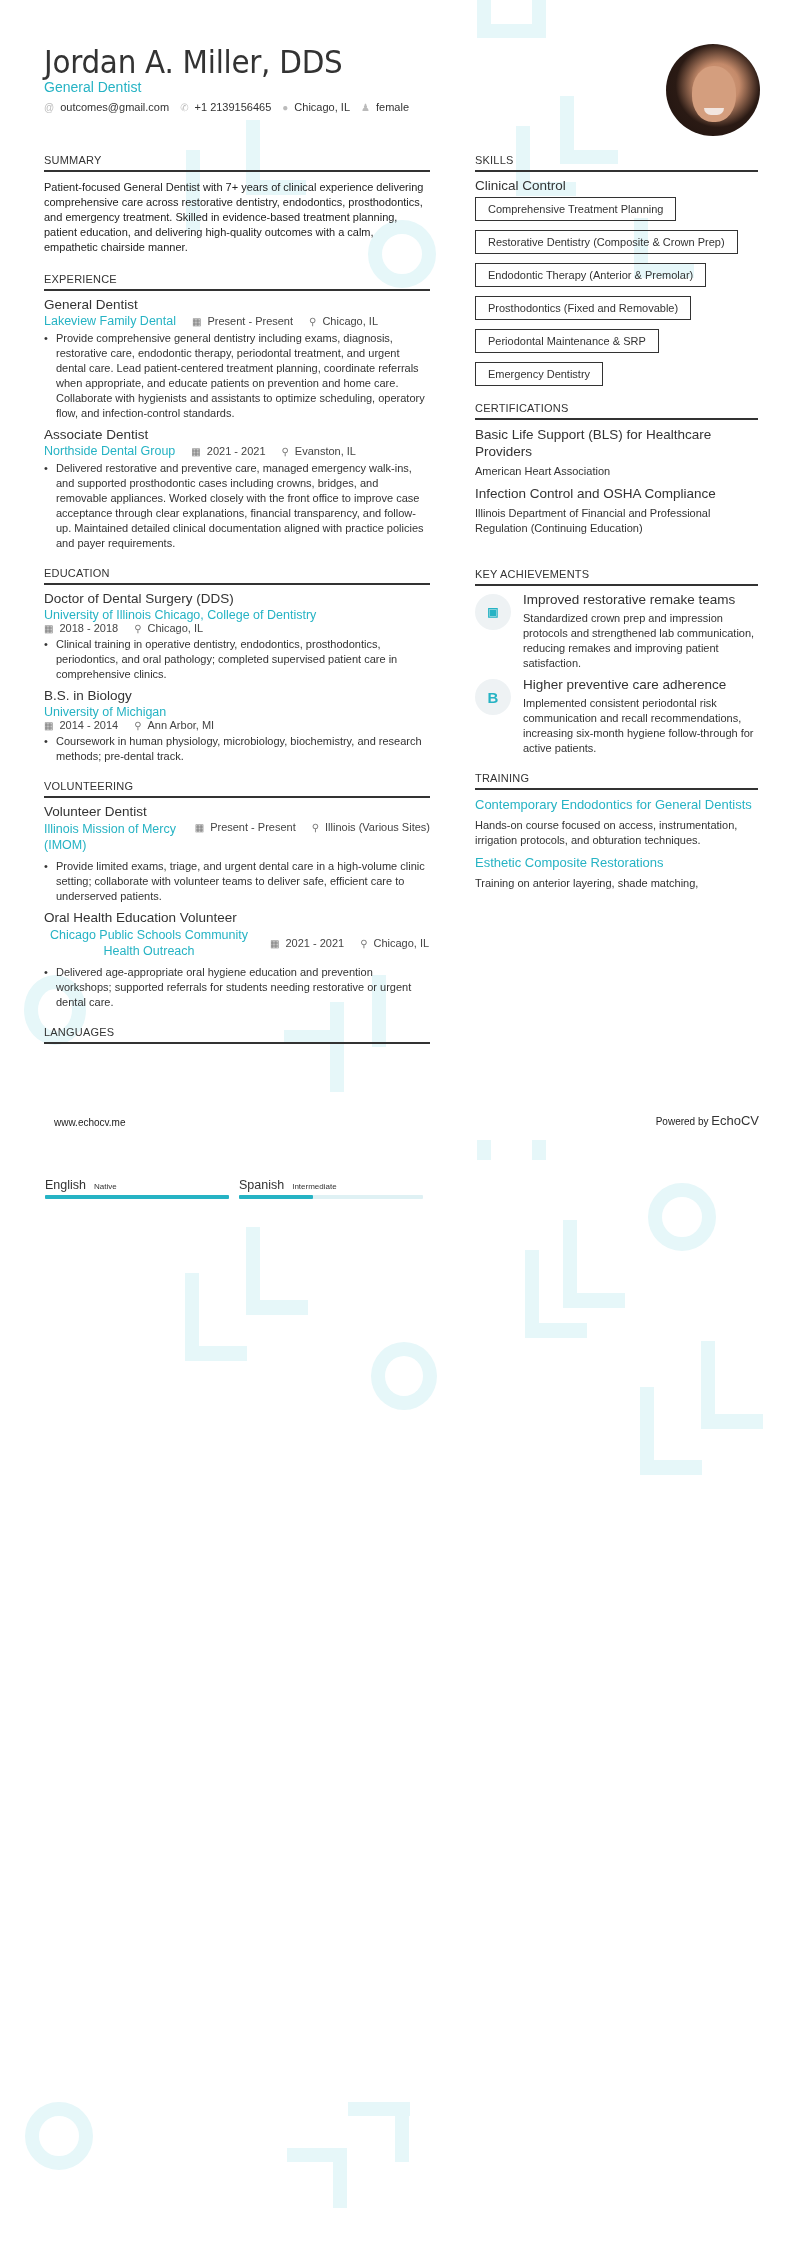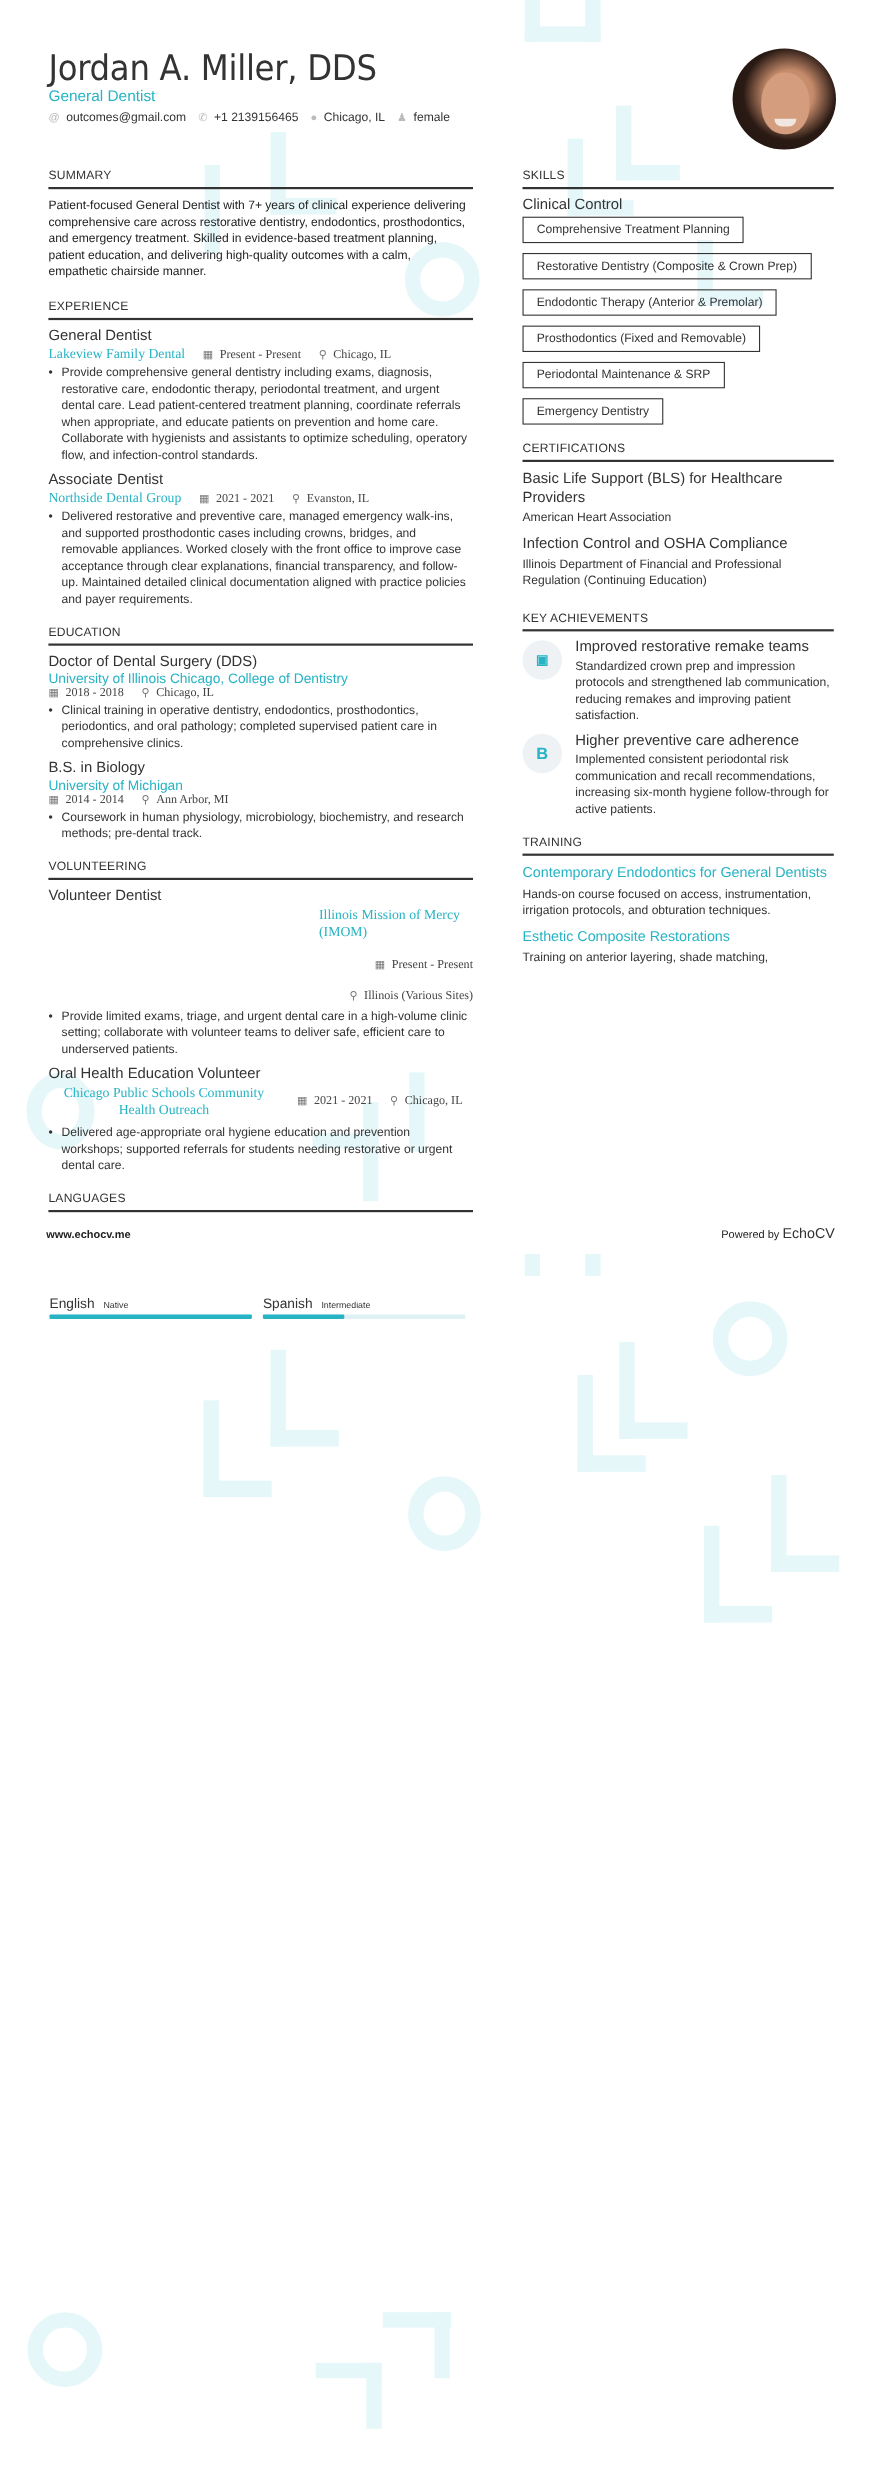--- a/index.html
+++ b/index.html
@@ -26,21 +26,21 @@
   .photo .smile { position: absolute; left: 38px; top: 64px; width: 20px; height: 7px; border-radius: 0 0 10px 10px; background: #f2e6e0; }
 
   
   .section-title { font-size: 11px; color: #333; text-transform: uppercase; letter-spacing: 0.2px; padding-bottom: 4px; border-bottom: 2px solid #333; margin-bottom: 6px; }
   .left { position: absolute; left: 44px; top: 154px; width: 386px; }
   .right { position: absolute; left: 475px; top: 154px; width: 283px; }
   .sec { margin-bottom: 12px; }
   .body-text { font-size: 11px; line-height: 15px; color: #222; }
   .item-title { font-size: 13.5px; color: #333; margin-top: 2px; margin-bottom: 2px; }
   .org { font-size: 12.5px; color: #26b3c4; }
-  .meta-row { display: flex; align-items: center; gap: 16px; font-size: 11px; color: #444; margin-bottom: 3px; font-family: Liberation Serif, serif; }
+  .meta-row { display: flex; align-items: center; gap: 16px; font-size: 11px; color: #444; margin-bottom: 3px; }
   .meta { display: flex; align-items: center; gap: 6px; white-space: nowrap; }
   .meta .ic { color: #777; font-size: 10px; }
   ul.bul { list-style: none; font-size: 11px; line-height: 15px; color: #333; margin-bottom: 6px; }
   ul.bul li { position: relative; padding-left: 12px; }
   ul.bul li::before { content: "•"; position: absolute; left: 0; top: 0; }
 
   .skill-group { font-size: 13.5px; color: #333; margin: 2px 0 4px; }
   .tag { display: table; border: 1px solid #333; font-size: 11px; color: #333; padding: 5px 12px; margin-bottom: 9px; }
 
   .cert-title { font-size: 13.5px; color: #333; line-height: 17px; margin-top: 4px; }
@@ -197,21 +197,21 @@
           <ul class="bul">
               <li>Coursework in human physiology, microbiology, biochemistry, and research methods; pre-dental track.</li>
             </ul>
         </div>
       </div>
 
       <div class="sec" style="margin-top:16px;">
         <div class="section-title">VOLUNTEERING</div>
         <div>
           <div class="item-title">Volunteer Dentist</div>
-          <div class="meta-row" style="align-items:flex-end;flex-direction:column;">
+          <div class="meta-row" style="align-items:flex-start;">
             <span class="org" style="width:140px;line-height:16px;">Illinois Mission of Mercy (IMOM)</span>
             <span class="meta">
                 <span class="ic">▦</span>
                 <span>Present - Present</span>
               </span>
             <span class="meta">
                 <span class="ic">⚲</span>
                 <span>Illinois (Various Sites)</span>
               </span>
           </div>
@@ -256,21 +256,21 @@
       </div>
 
       <div class="sec" style="margin-top:16px;">
         <div class="section-title">CERTIFICATIONS</div>
         <div class="cert-title">Basic Life Support (BLS) for Healthcare Providers</div>
         <div class="cert-org">American Heart Association</div>
         <div class="cert-title">Infection Control and OSHA Compliance</div>
         <div class="cert-org">Illinois Department of Financial and Professional Regulation (Continuing Education)</div>
       </div>
 
-      <div class="sec" style="margin-top:20px;">
+      <div class="sec" style="margin-top:32px;">
         <div class="section-title">KEY ACHIEVEMENTS</div>
         <div class="ach">
           <div class="ach-icon" style="font-size:12px;">▣</div>
           <div>
             <div class="ach-title">Improved restorative remake teams</div>
             <div class="ach-desc">Standardized crown prep and impression protocols and strengthened lab communication, reducing remakes and improving patient satisfaction.</div>
           </div>
         </div>
         <div class="ach" style="margin-top:6px;">
           <div class="ach-icon">B</div>
@@ -283,21 +283,21 @@
 
       <div class="sec" style="margin-top:16px;">
         <div class="section-title">TRAINING</div>
         <div class="tr-title">Contemporary Endodontics for General Dentists</div>
         <div class="tr-desc">Hands-on course focused on access, instrumentation, irrigation protocols, and obturation techniques.</div>
         <div class="tr-title">Esthetic Composite Restorations</div>
         <div class="tr-desc">Training on anterior layering, shade matching,</div>
       </div>
     </div>
 
-    <div class="footer" style="left:42px;top:1117px;font-weight:bold;">www.echocv.me</div>
+    <div class="footer" style="left:54px;top:1117px;">www.echocv.me</div>
     <div class="footer powered" style="right:35px;top:1113px;"><span>Powered by</span> <b>EchoCV</b></div>
   </div>
 </div>
 
 <div class="page page2">
   <div class="ring" style="left:648px;top:23px;width:68px;height:68px;"></div>
   <div class="bg" style="left:246px;top:67px;width:14px;height:88px;"></div>
   <div class="bg" style="left:246px;top:140px;width:62px;height:15px;"></div>
   <div class="bg" style="left:185px;top:113px;width:14px;height:88px;"></div>
   <div class="bg" style="left:185px;top:186px;width:62px;height:15px;"></div>

